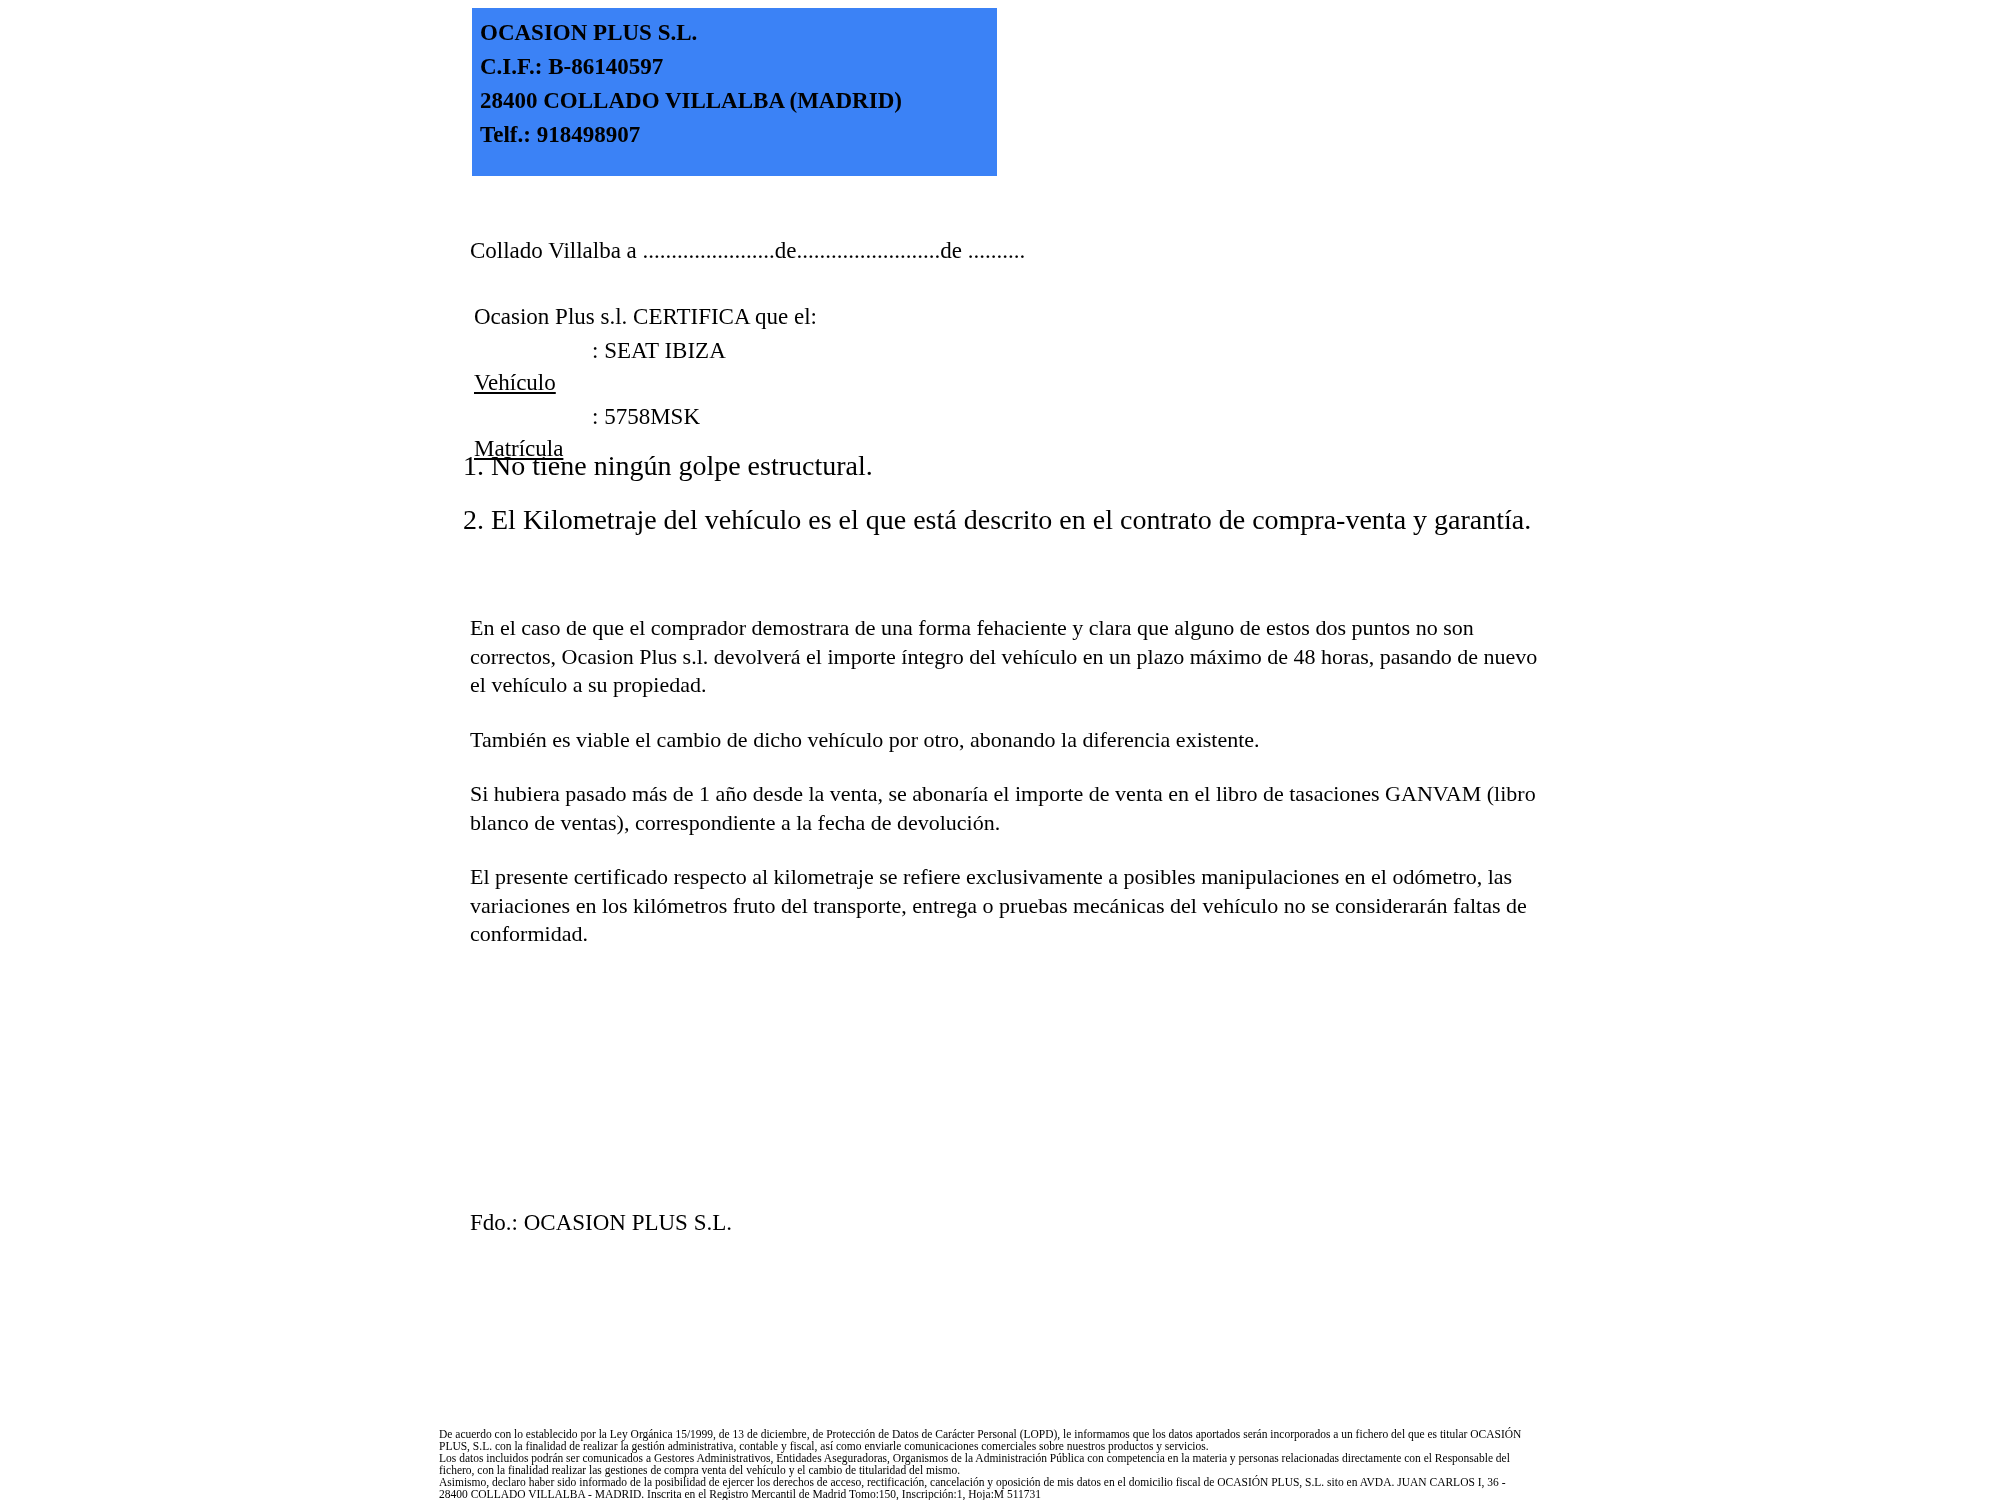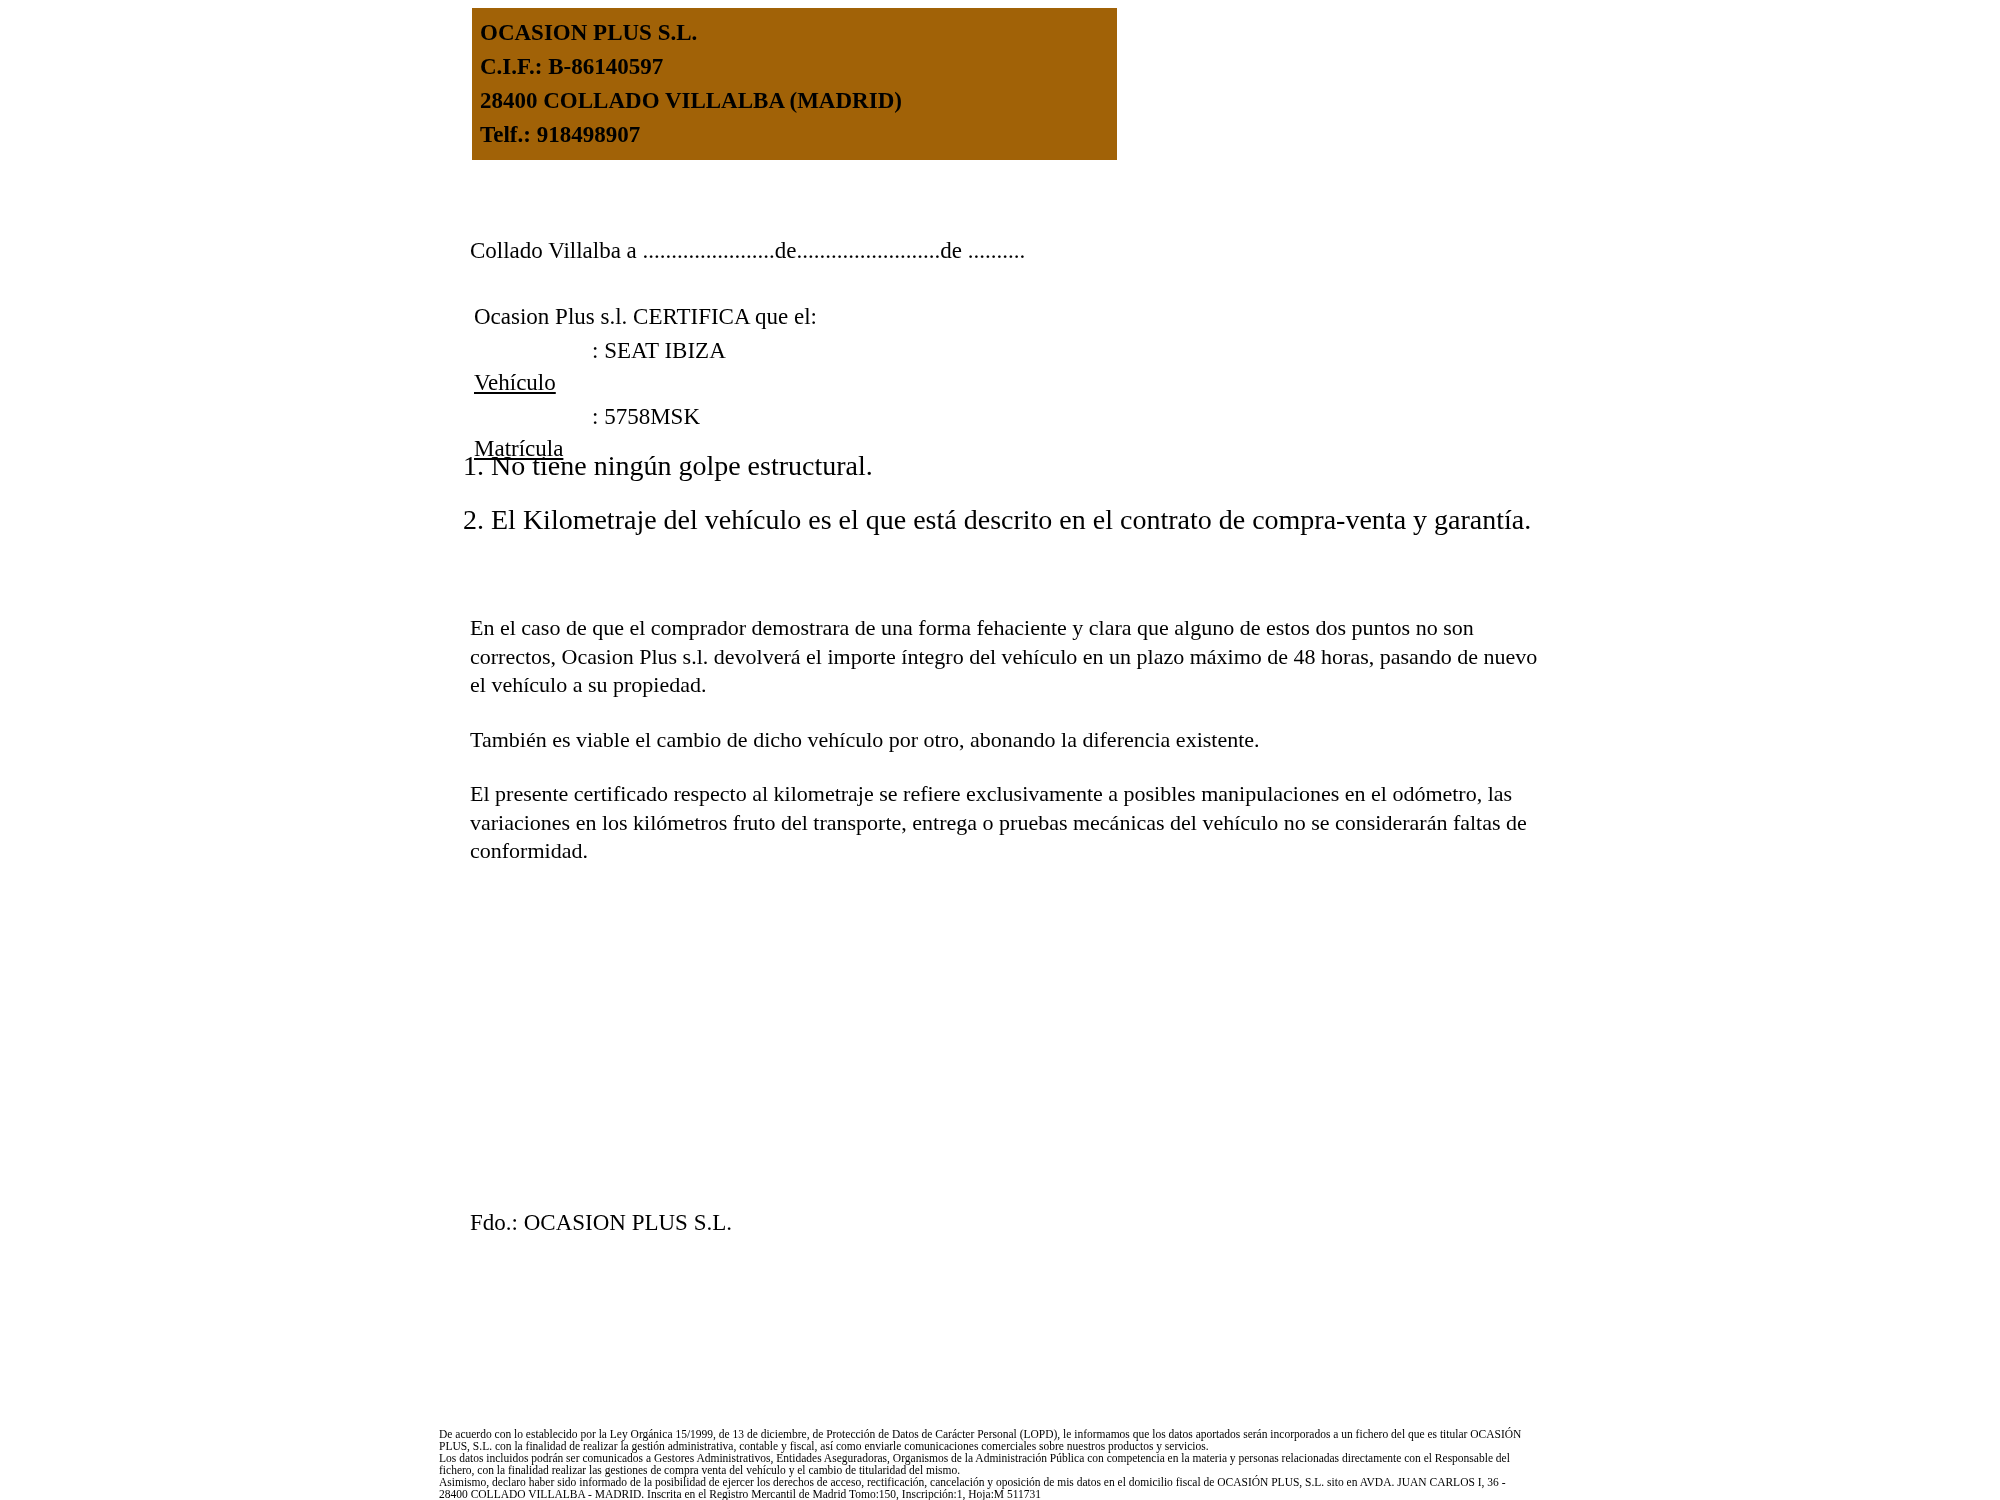--- a/index.html
+++ b/index.html
@@ -13,23 +13,23 @@
     height: 1500px;
     background: #ffffff;
     font-family: "Liberation Serif", serif;
     color: #000000;
     overflow: hidden;
   }
   .header-box {
     position: absolute;
     left: 472px;
     top: 8px;
-    width: 645px;
-    background: #a16207;
-    padding: 8px 0 8px 8px;
+    width: 525px;
+    background: #3b82f6;
+    padding: 8px 0 24px 8px;
     box-sizing: border-box;
   }
   .header-box .hline {
     font-weight: bold;
     font-size: 23px;
     line-height: 34px;
     white-space: nowrap;
   }
   .date-line {
     position: absolute;
@@ -122,20 +122,21 @@
   </div>
 
   <div class="items">
     <div class="item">1. No tiene ningún golpe estructural.</div>
     <div class="item">2. El Kilometraje del vehículo es el que está descrito en el contrato de compra-venta y garantía.</div>
   </div>
 
   <div class="paragraphs">
     <div class="para">En el caso de que el comprador demostrara de una forma fehaciente y clara que alguno de estos dos puntos no son correctos, Ocasion Plus s.l. devolverá el importe íntegro del vehículo en un plazo máximo de 48 horas, pasando de nuevo el vehículo a su propiedad.</div>
     <div class="para">También es viable el cambio de dicho vehículo por otro, abonando la diferencia existente.</div>
+    <div class="para">Si hubiera pasado más de 1 año desde la venta, se abonaría el importe de venta en el libro de tasaciones GANVAM (libro blanco de ventas), correspondiente a la fecha de devolución.</div>
     <div class="para">El presente certificado respecto al kilometraje se refiere exclusivamente a posibles manipulaciones en el odómetro, las variaciones en los kilómetros fruto del transporte, entrega o pruebas mecánicas del vehículo no se considerarán faltas de conformidad.</div>
   </div>
 
   <div class="signature">Fdo.: OCASION PLUS S.L.</div>
 
   <div class="legal">
     <p class="legal-para">De acuerdo con lo establecido por la Ley Orgánica 15/1999, de 13 de diciembre, de Protección de Datos de Carácter Personal (LOPD), le informamos que los datos aportados serán incorporados a un fichero del que es titular OCASIÓN PLUS, S.L. con la finalidad de realizar la gestión administrativa, contable y fiscal, así como enviarle comunicaciones comerciales sobre nuestros productos y servicios.</p>
     <p class="legal-para">Los datos incluidos podrán ser comunicados a Gestores Administrativos, Entidades Aseguradoras, Organismos de la Administración Pública con competencia en la materia y personas relacionadas directamente con el Responsable del fichero, con la finalidad realizar las gestiones de compra venta del vehículo y el cambio de titularidad del mismo.</p>
     <p class="legal-para">Asimismo, declaro haber sido informado de la posibilidad de ejercer los derechos de acceso, rectificación, cancelación y oposición de mis datos en el domicilio fiscal de OCASIÓN PLUS, S.L. sito en AVDA. JUAN CARLOS I, 36 - 28400 COLLADO VILLALBA - MADRID. Inscrita en el Registro Mercantil de Madrid Tomo:150, Inscripción:1, Hoja:M 511731</p>
   </div>

